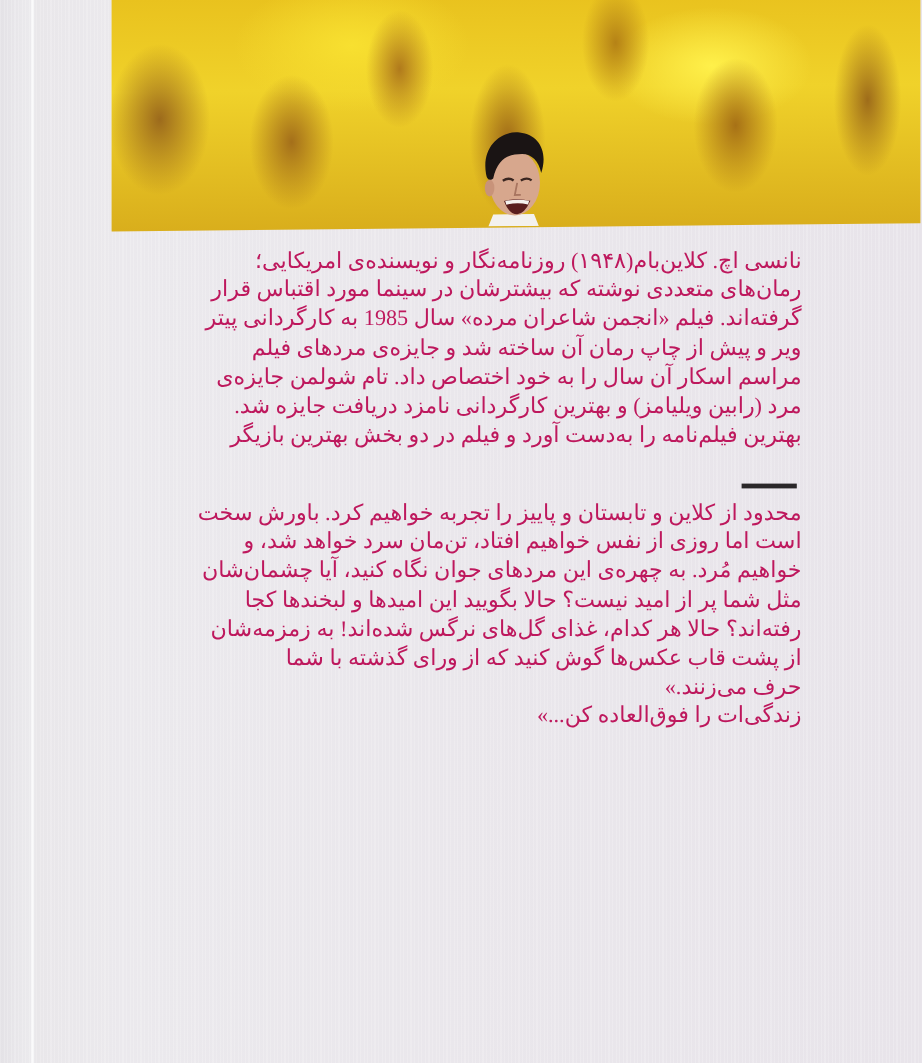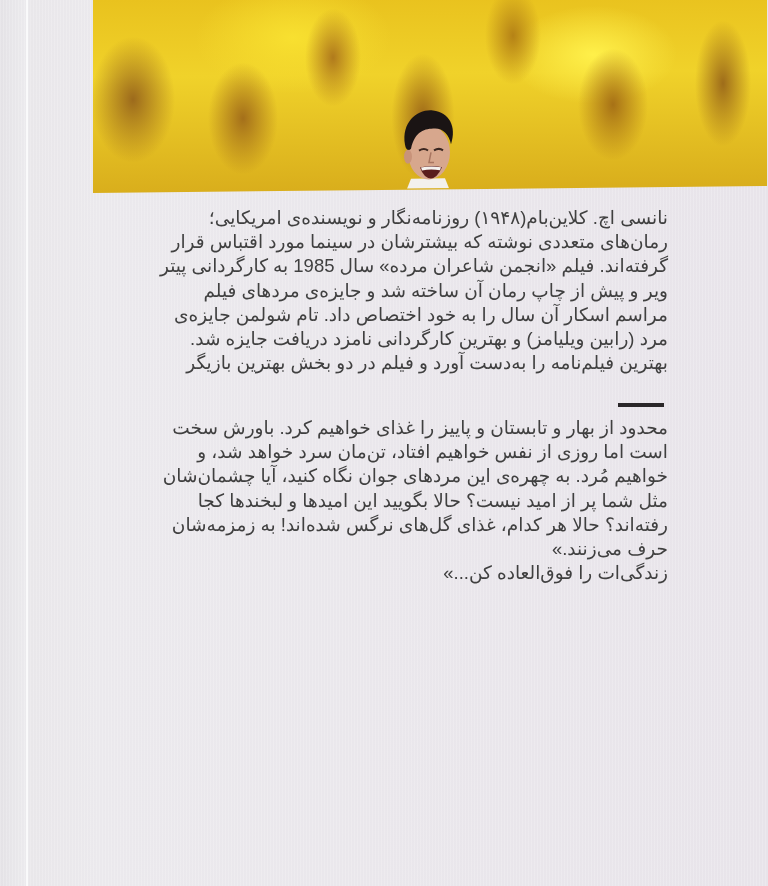--- a/index.html
+++ b/index.html
@@ -32,22 +32,22 @@
       radial-gradient(ellipse 40px 90px at 630px 90px, #9e6c1a 0%, rgba(158,108,26,0) 70%),
       radial-gradient(ellipse 120px 70px at 500px 60px, #fff04a 0%, rgba(255,240,74,0) 70%),
       radial-gradient(ellipse 140px 80px at 200px 40px, #f8e030 0%, rgba(248,224,48,0) 70%),
       linear-gradient(180deg, #e9c21e 0%, #f0d22a 40%, #d9ae1c 100%);
   }
   .portrait {
     position: absolute; left: 300px; top: 108px; width: 70px; height: 84px;
   }
   .text-block {
     position: absolute; right: 100px; direction: rtl; text-align: justify;
-    color: #404040; font-size: 18.5px; line-height: 24.2px;
-    font-family: Liberation Sans, sans-serif;
+    color: #be185d; font-size: 18.5px; line-height: 24.2px;
+    font-family: Liberation Serif, serif;
   }
   .text-block .line { display: block; white-space: nowrap; text-align: right; }
   .bio { top: 206px; width: 470px; }
   .rule {
     position: absolute; left: 618px; top: 403px; width: 46px; height: 4px;
     background: #2a2729;
   }
   .quote { top: 416px; width: 490px; }
 </style>
 </head>
@@ -83,20 +83,21 @@
   <span class="line">گرفته‌اند. فیلم «انجمن شاعران مرده» سال 1985 به کارگردانی پیتر</span>
   <span class="line">ویر و پیش از چاپ رمان آن ساخته شد و جایزه‌ی مردهای فیلم</span>
   <span class="line">مراسم اسکار آن سال را به خود اختصاص داد. تام شولمن جایزه‌ی</span>
   <span class="line">مرد (رابین ویلیامز) و بهترین کارگردانی نامزد دریافت جایزه شد.</span>
   <span class="line">بهترین فیلم‌نامه را به‌دست آورد و فیلم در دو بخش بهترین بازیگر</span>
 </div>
 
 <div class="rule"></div>
 
 <div class="text-block quote">
-  <span class="line">محدود از بهار و تابستان و پاییز را غذای خواهیم کرد. باورش سخت</span>
+  <span class="line">محدود از کلاین و تابستان و پاییز را تجربه خواهیم کرد. باورش سخت</span>
   <span class="line">است اما روزی از نفس خواهیم افتاد، تن‌مان سرد خواهد شد، و</span>
   <span class="line">خواهیم مُرد. به چهره‌ی این مردهای جوان نگاه کنید، آیا چشمان‌شان</span>
   <span class="line">مثل شما پر از امید نیست؟ حالا بگویید این امیدها و لبخندها کجا</span>
   <span class="line">رفته‌اند؟ حالا هر کدام، غذای گل‌های نرگس شده‌اند! به زمزمه‌شان</span>
+  <span class="line">از پشت قاب عکس‌ها گوش کنید که از ورای گذشته با شما</span>
   <span class="line">حرف می‌زنند.»</span>
   <span class="line">زندگی‌ات را فوق‌العاده کن...»</span>
 </div>
 
 </body></html>

